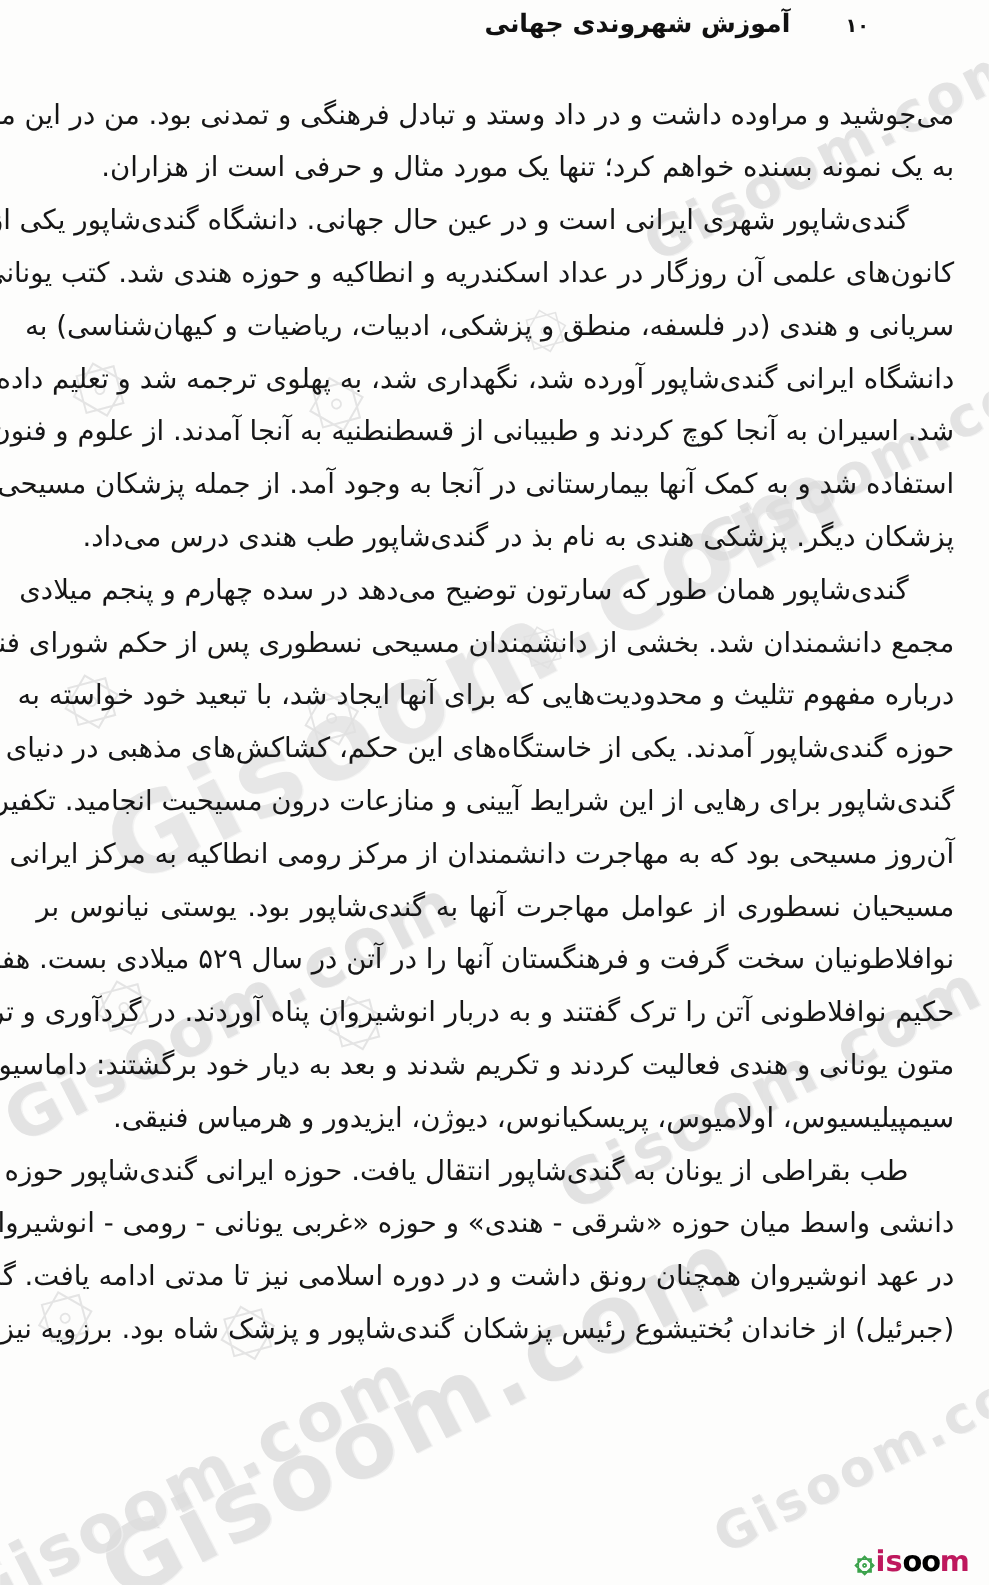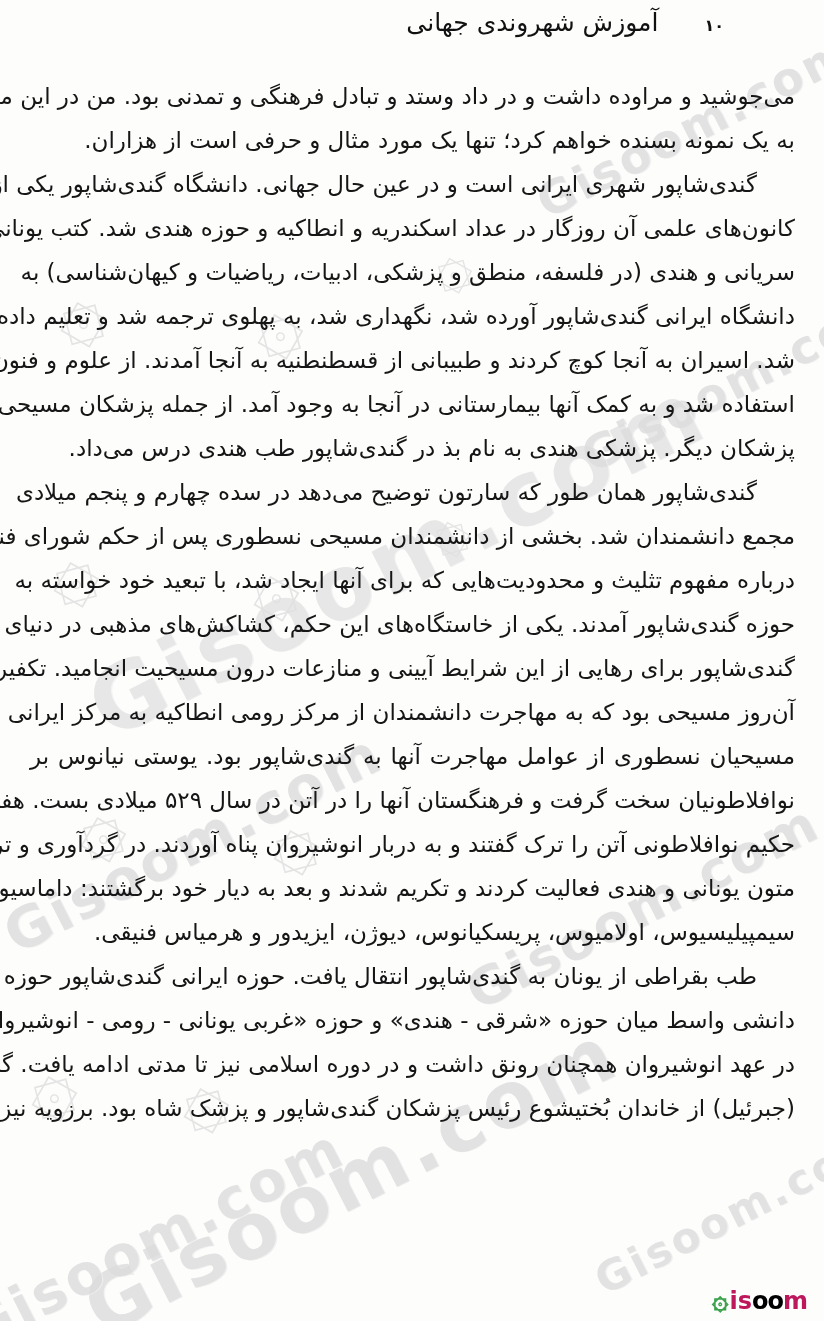--- a/index.html
+++ b/index.html
@@ -44,21 +44,21 @@
   .wm-star.s9{left:26px;top:1042px;}
   .wm-star.s10{left:178px;top:1054px;}
 
   
   .header{
     position:absolute;top:8px;right:100px;z-index:2;
     display:flex;flex-direction:row;align-items:baseline;gap:46px;
     direction:rtl;color:#111;
   }
   .pagenum{font-size:16px;font-weight:bold;}
-  .title{font-size:25px;font-weight:normal;}
+  .title{font-size:21px;font-weight:bold;}
 
   
   .bodytext{
     position:absolute;top:74px;right:0;left:0;z-index:1;
     padding:0 29px 0 30px;direction:rtl;color:#161616;
   }
   .line{
     font-size:23px;line-height:44px;height:44px;
     text-align:justify;text-align-last:justify;
     white-space:nowrap;overflow:visible;

